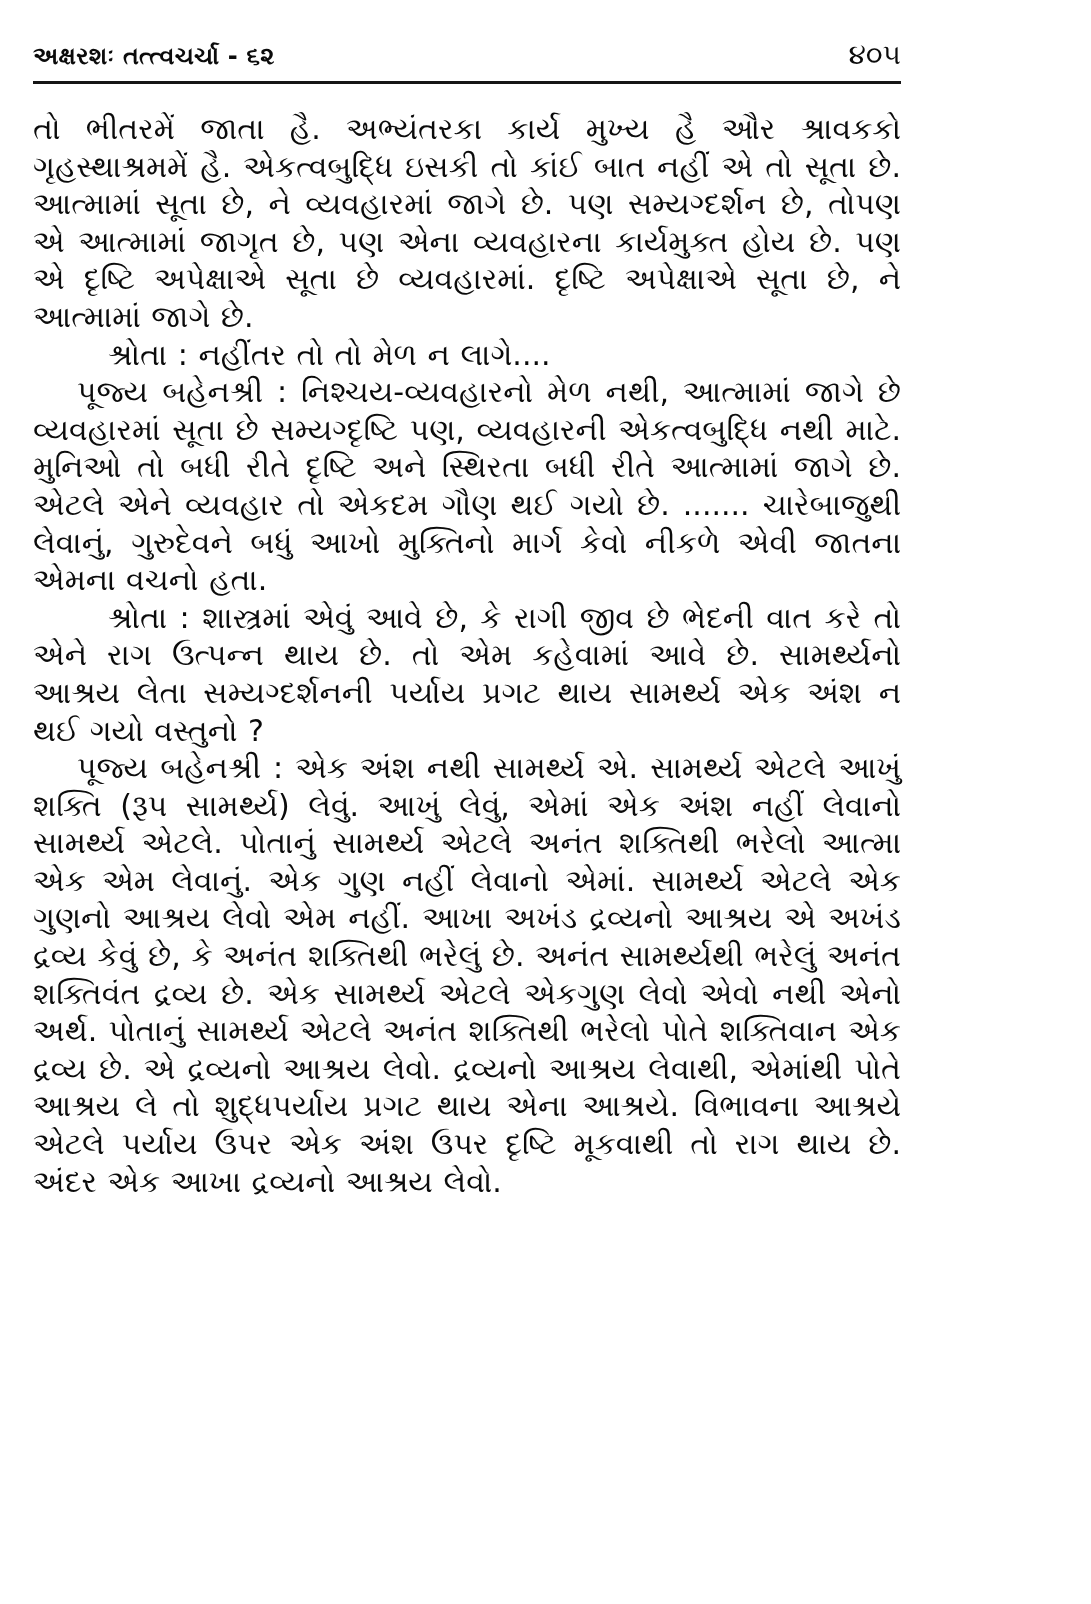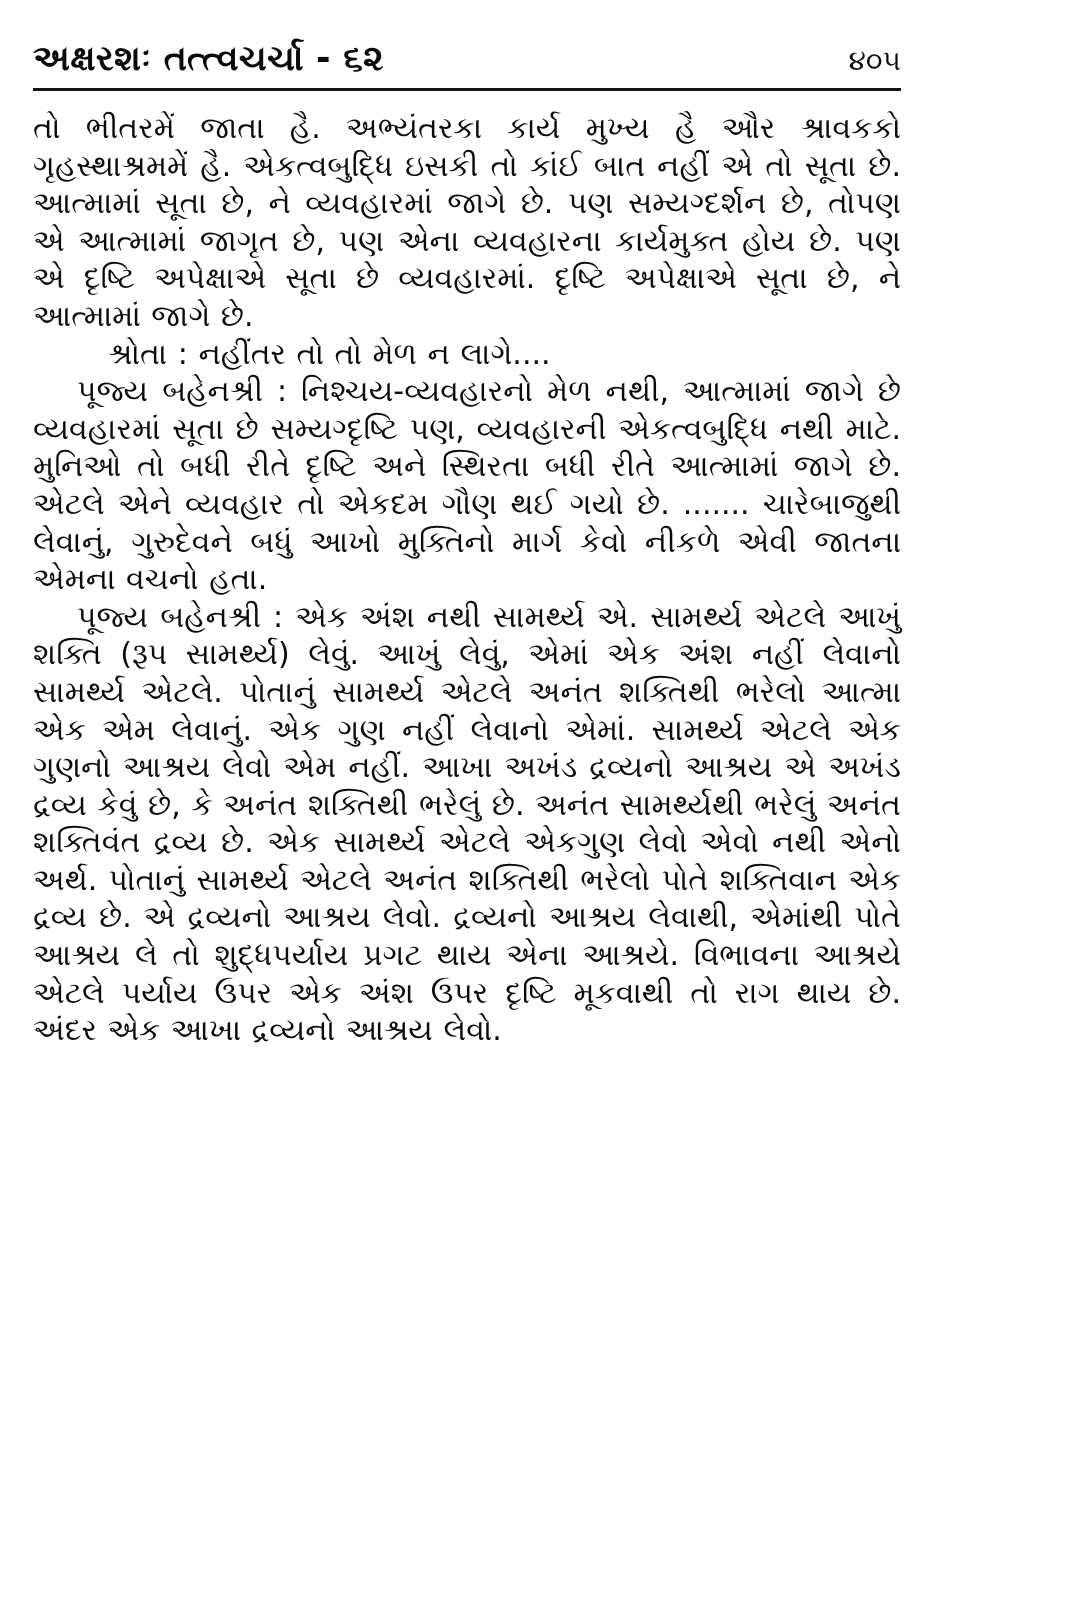--- a/index.html
+++ b/index.html
@@ -23,38 +23,38 @@
   }
   .content {
     width: 868px; 
   }
   .page-header {
     display: flex;
     justify-content: space-between;
     align-items: baseline;
   }
   .page-header .title {
-    font-size: 35px;
+    font-size: 24px;
     font-weight: 700;
     letter-spacing: 0.2px;
     white-space: nowrap;
   }
   .page-header .page-num {
     font-size: 28px;
     font-weight: 400;
     white-space: nowrap;
   }
   .header-rule {
     border: 0;
     border-top: 3px solid #151515;
     margin: 9px 0 0 0;
     width: 868px;
   }
   .body-text {
-    margin-top: 18px;
+    margin-top: 26px;
   }
   .body-text p {
     margin: 0;
     font-size: 30px;
     line-height: 37.6px;
     text-align: justify;
     text-justify: inter-word;
     word-spacing: 1px;
   }
   .body-text p.indent-srota   { text-indent: 75px; }
@@ -73,17 +73,18 @@
       <span class="title">અક્ષરશઃ તત્ત્વચર્ચા - ૬૨</span>
       <span class="page-num">૪૦૫</span>
     </header>
 
     <hr class="header-rule">
 
     <main class="body-text" id="paragraph-container">
         <p><span>તો ભીતરમેં જાતા હૈ. અભ્યંતરકા કાર્ય મુખ્ય હૈ ઔર શ્રાવકકો ગૃહસ્થાશ્રમમેં હૈ. એકત્વબુદ્ધિ ઇસકી તો કાંઈ બાત નહીં એ તો સૂતા છે. આત્મામાં સૂતા છે, ને વ્યવહારમાં જાગે છે. પણ સમ્યગ્દર્શન છે, તોપણ એ આત્મામાં જાગૃત છે, પણ એના વ્યવહારના કાર્યમુક્ત હોય છે. પણ એ દૃષ્ટિ અપેક્ષાએ સૂતા છે વ્યવહારમાં. દૃષ્ટિ અપેક્ષાએ સૂતા છે, ને આત્મામાં જાગે છે.</span></p>
         <p class="indent-srota"><strong class="speaker">શ્રોતા :</strong> <span>નહીંતર તો તો મેળ ન લાગે....</span></p>
         <p class="indent-pujya"><strong class="speaker">પૂજ્ય બહેનશ્રી :</strong> <span>નિશ્ચય-વ્યવહારનો મેળ નથી, આત્મામાં જાગે છે વ્યવહારમાં સૂતા છે સમ્યગ્દૃષ્ટિ પણ, વ્યવહારની એકત્વબુદ્ધિ નથી માટે. મુનિઓ તો બધી રીતે દૃષ્ટિ અને સ્થિરતા બધી રીતે આત્મામાં જાગે છે. એટલે એને વ્યવહાર તો એકદમ ગૌણ થઈ ગયો છે. ....... ચારેબાજુથી લેવાનું, ગુરુદેવને બધું આખો મુક્તિનો માર્ગ કેવો નીકળે એવી જાતના એમના વચનો હતા.</span></p>
+        <p class="indent-srota"><strong class="speaker">શ્રોતા :</strong> <span>શાસ્ત્રમાં એવું આવે છે, કે રાગી જીવ છે ભેદની વાત કરે તો એને રાગ ઉત્પન્ન થાય છે. તો એમ કહેવામાં આવે છે. સામર્થ્યનો આશ્રય લેતા સમ્યગ્દર્શનની પર્યાય પ્રગટ થાય સામર્થ્ય એક અંશ ન થઈ ગયો વસ્તુનો ?</span></p>
         <p class="indent-pujya"><strong class="speaker">પૂજ્ય બહેનશ્રી :</strong> <span>એક અંશ નથી સામર્થ્ય એ. સામર્થ્ય એટલે આખું શક્તિ (રૂપ સામર્થ્ય) લેવું. આખું લેવું, એમાં એક અંશ નહીં લેવાનો સામર્થ્ય એટલે. પોતાનું સામર્થ્ય એટલે અનંત શક્તિથી ભરેલો આત્મા એક એમ લેવાનું. એક ગુણ નહીં લેવાનો એમાં. સામર્થ્ય એટલે એક ગુણનો આશ્રય લેવો એમ નહીં. આખા અખંડ દ્રવ્યનો આશ્રય એ અખંડ દ્રવ્ય કેવું છે, કે અનંત શક્તિથી ભરેલું છે. અનંત સામર્થ્યથી ભરેલું અનંત શક્તિવંત દ્રવ્ય છે. એક સામર્થ્ય એટલે એકગુણ લેવો એવો નથી એનો અર્થ. પોતાનું સામર્થ્ય એટલે અનંત શક્તિથી ભરેલો પોતે શક્તિવાન એક દ્રવ્ય છે. એ દ્રવ્યનો આશ્રય લેવો. દ્રવ્યનો આશ્રય લેવાથી, એમાંથી પોતે આશ્રય લે તો શુદ્ધપર્યાય પ્રગટ થાય એના આશ્રયે. વિભાવના આશ્રયે એટલે પર્યાય ઉપર એક અંશ ઉપર દૃષ્ટિ મૂકવાથી તો રાગ થાય છે. અંદર એક આખા દ્રવ્યનો આશ્રય લેવો.</span></p>
       </main>
 
   </div>
 </div>
 
 </body></html>

